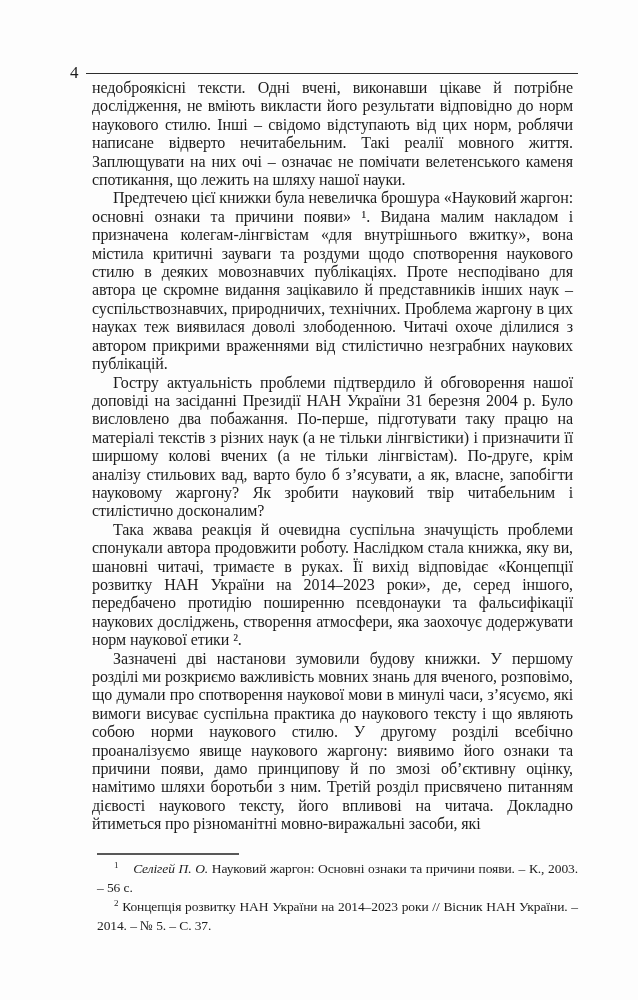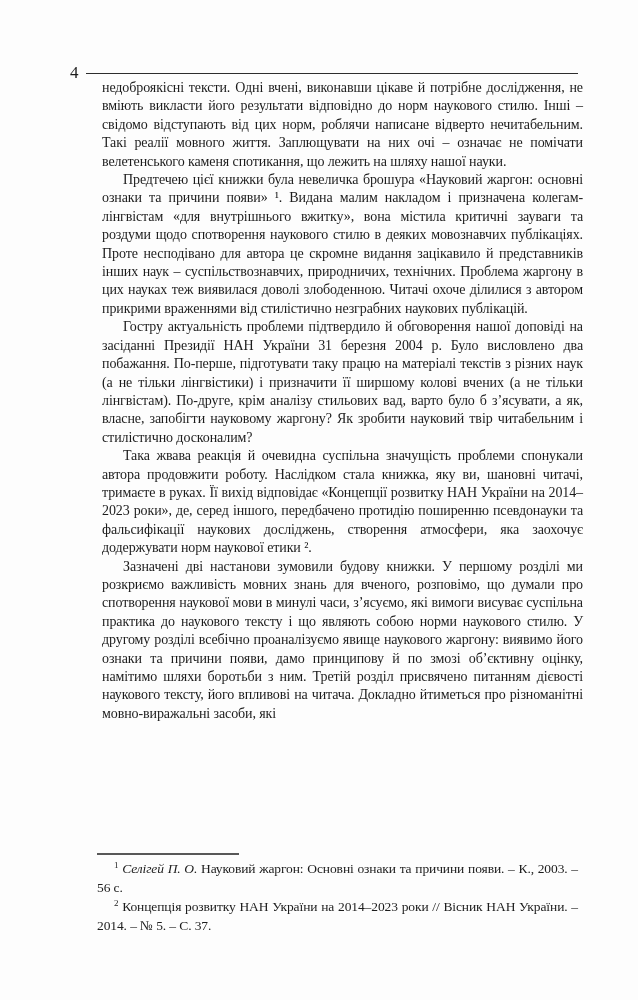--- a/index.html
+++ b/index.html
@@ -32,23 +32,23 @@
     flex: 1;
     height: 1px;
     background: #2d2d2d;
     margin-left: 7px;
     margin-top: 1px;
   }
   
   .body-text {
     position: absolute;
     top: 79px;
-    left: 102px;
+    left: 92px;
     width: 481px;
-    font-size: 14px;
+    font-size: 16px;
     line-height: 18.4px;
     text-align: justify;
     letter-spacing: -0.1px;
   }
   .para { text-align: justify; }
   .para.indent { text-indent: 21px; }
   
   .footnotes {
     position: absolute;
     top: 853px;
@@ -65,21 +65,21 @@
     margin-bottom: 4px;
   }
   .footnote {
     text-align: justify;
     text-indent: 17px;
   }
   .footnote sup {
     font-size: 9px;
     line-height: 0;
   }
-  .footnote .fn-author { font-style: italic; }
+  .footnote .fn-author { font-style: italic; margin-left: 11px; }
 </style>
 </head>
 <body>
 
 <div class="page">
 
   <header class="page-header">
     <span class="page-number">4</span>
     <span class="header-rule"></span>
   </header>

